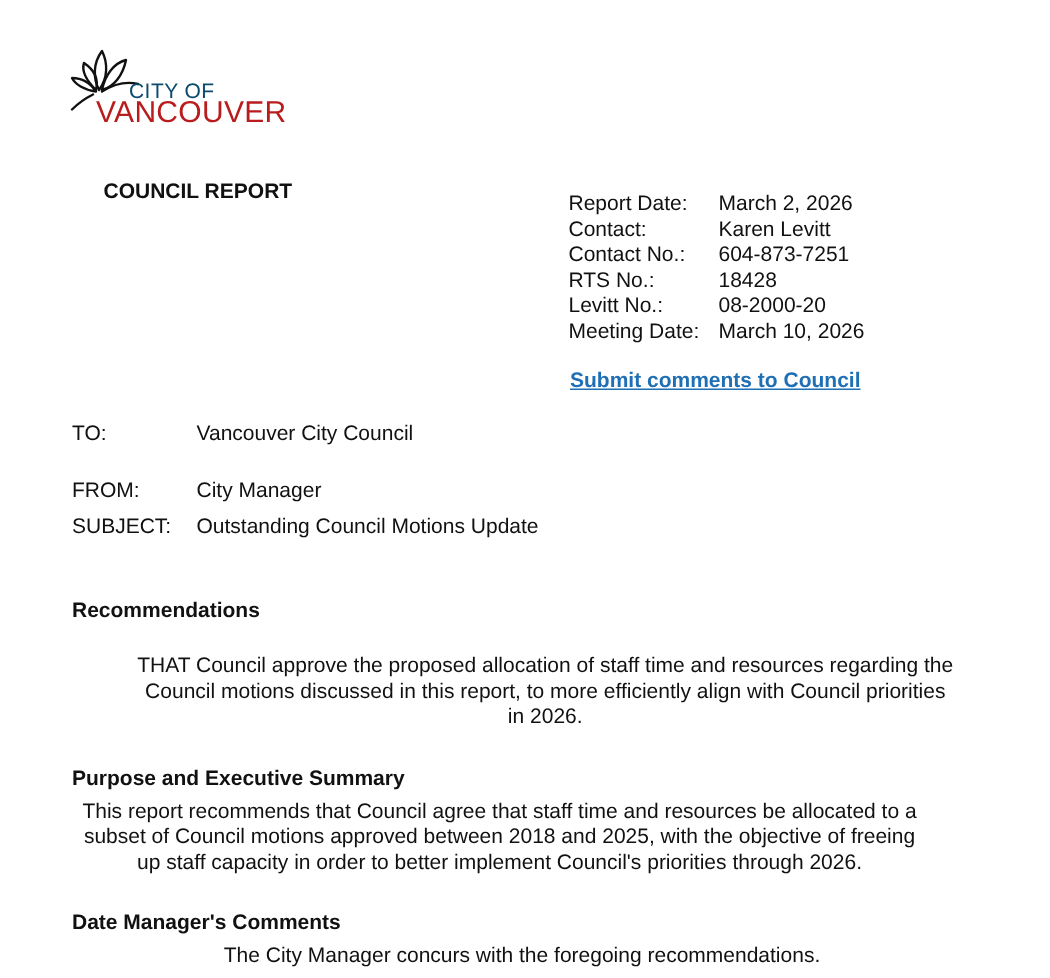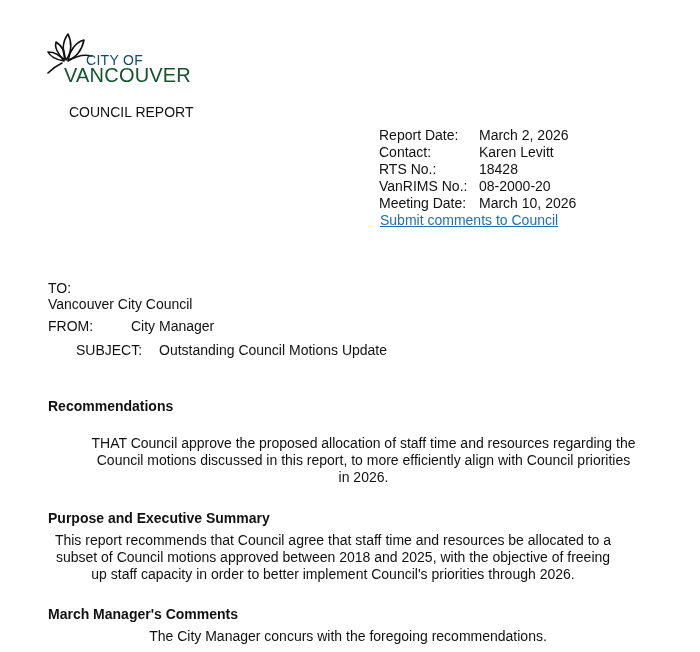--- a/index.html
+++ b/index.html
@@ -34,49 +34,50 @@
       font-size: 14px;
       letter-spacing: 0.3px;
       color: #0c4a6e;
     }
     .logo .vancouver {
       position: absolute;
       left: 18px;
       top: 34px;
       font-size: 20px;
       letter-spacing: 0.2px;
-      color: #14532d;
+      color: #b91c1c;
     }
     .council-report {
       position: absolute;
       left: 69px;
-      top: 104px;
+      top: 119px;
       font-size: 14px;
-      font-weight: normal;
+      font-weight: bold;
     }
     .meta {
       position: absolute;
       left: 379px;
       top: 127px;
       font-size: 14px;
       line-height: 17px;
     }
     .meta-row {
       display: flex;
     }
     .meta-row .k {
       width: 100px;
     }
     .meta-link {
       display: block;
       margin-left: 1px;
-      margin-top: 0px;
+      margin-top: 16px;
       color: #1f6fb4;
       text-decoration: underline;
       cursor: pointer;
+      font-weight: bold;
     }
     .addr {
       position: absolute;
       left: 48px;
       font-size: 14px;
       display: flex;
     }
     .addr .k { width: 83px; }
     .h {
       position: absolute;
@@ -114,47 +115,51 @@
 <div class="meta">
   <div class="meta-row">
     <span class="k">Report Date:</span>
     <span>March 2, 2026</span>
   </div>
   <div class="meta-row">
     <span class="k">Contact:</span>
     <span>Karen Levitt</span>
   </div>
   <div class="meta-row">
+    <span class="k">Contact No.:</span>
+    <span>604-873-7251</span>
+  </div>
+  <div class="meta-row">
     <span class="k">RTS No.:</span>
     <span>18428</span>
   </div>
   <div class="meta-row">
-    <span class="k">VanRIMS No.:</span>
+    <span class="k">Levitt No.:</span>
     <span>08-2000-20</span>
   </div>
   <div class="meta-row">
     <span class="k">Meeting Date:</span>
     <span>March 10, 2026</span>
   </div>
   <a class="meta-link" style="color: rgb(31, 111, 180);">Submit comments to Council</a>
 </div>
 
-<div class="addr" style="top:280px;flex-direction:column;">
+<div class="addr" style="top:280px;">
   <span class="k">TO:</span>
   <span>Vancouver City Council</span>
 </div>
 <div class="addr" style="top:318px;">
   <span class="k">FROM:</span>
   <span>City Manager</span>
 </div>
-<div class="addr" style="top:342px;margin-left:28px;">
+<div class="addr" style="top:342px;">
   <span class="k">SUBJECT:</span>
   <span>Outstanding Council Motions Update</span>
 </div>
 
 <div class="h" style="top:398px;">Recommendations</div>
 <div class="p" style="left:91px; top:435px; width:545px;">THAT Council approve the proposed allocation of staff time and resources regarding the Council motions discussed in this report, to more efficiently align with Council priorities in 2026.</div>
 
 <div class="h" style="top:510px;">Purpose and Executive Summary</div>
 <div class="p" style="left:48px; top:532px; width:570px;">This report recommends that Council agree that staff time and resources be allocated to a subset of Council motions approved between 2018 and 2025, with the objective of freeing up staff capacity in order to better implement Council's priorities through 2026.</div>
 
-<div class="h" style="top:606px;">March Manager's Comments</div>
+<div class="h" style="top:606px;">Date Manager's Comments</div>
 <div class="p" style="left:48px; top:628px; width:600px;">The City Manager concurs with the foregoing recommendations.</div>
 
 </body></html>

